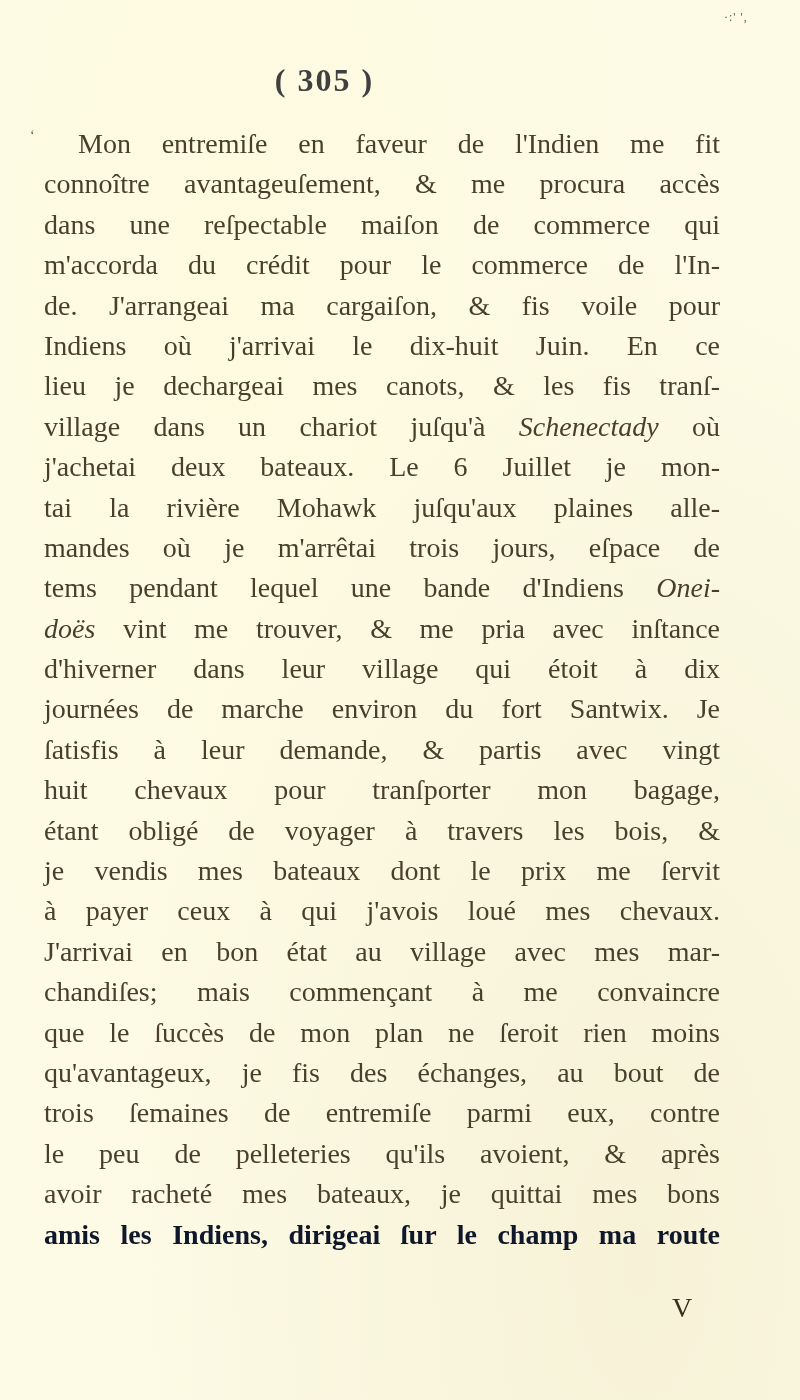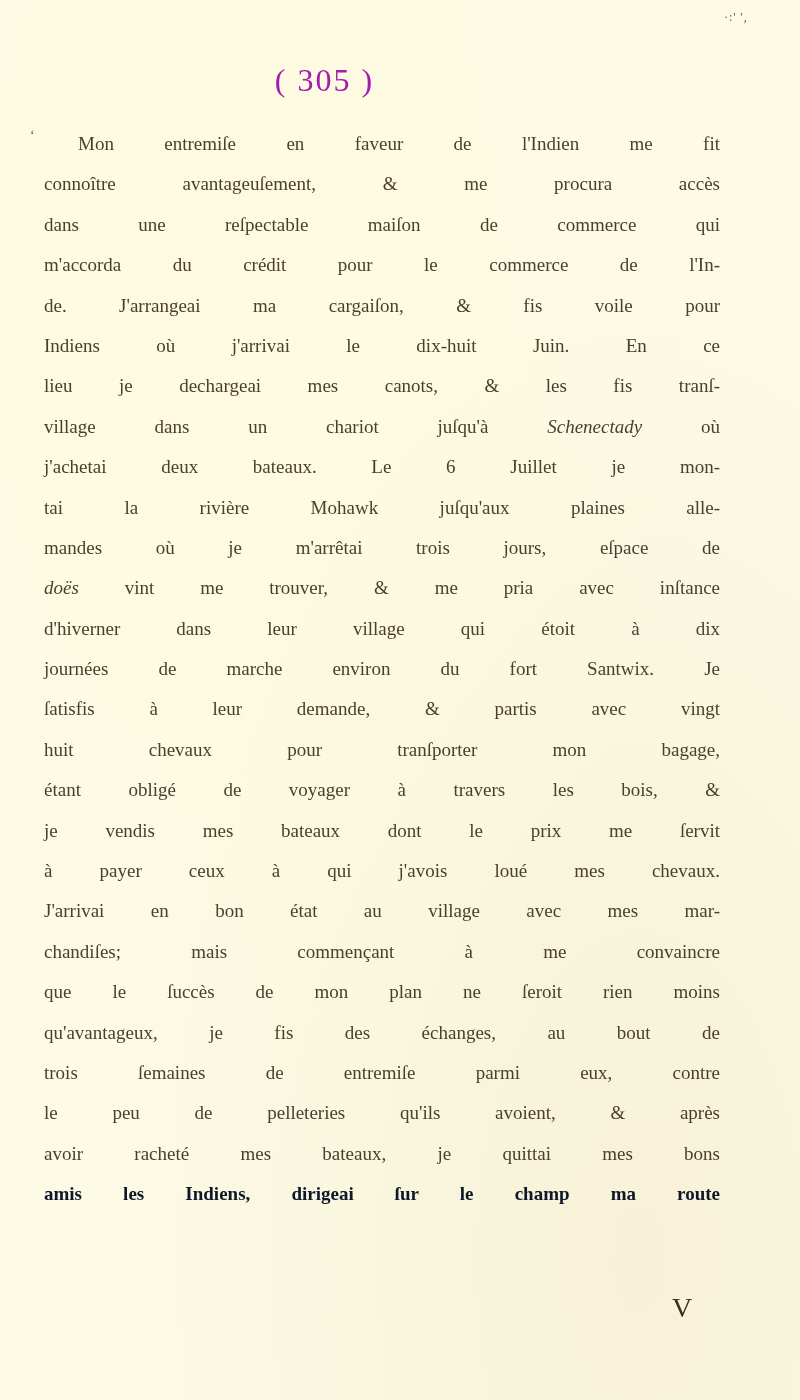--- a/index.html
+++ b/index.html
@@ -32,29 +32,30 @@
       color: #6b5b3a;
       letter-spacing: 1px;
     }
     .page-number {
       position: absolute;
       top: 62px;
       left: 0;
       width: 649px;
       text-align: center;
       font-size: 32px;
-      color: #a21caf;
+      color: #404040;
       letter-spacing: 2px;
+      font-weight: bold;
     }
     .body-text {
       position: absolute;
       top: 124px;
       left: 44px;
       width: 676px;
-      font-size: 19px;
+      font-size: 28px;
       line-height: 40.4px;
     }
     .line {
       display: block;
       white-space: nowrap;
       text-align: justify;
       text-align-last: justify;
       height: 40.4px;
     }
     .line.first {
@@ -98,20 +99,21 @@
   <span class="line">connoître avantageuſement, &amp; me procura accès</span>
   <span class="line">dans une reſpectable maiſon de commerce qui</span>
   <span class="line">m'accorda du crédit pour le commerce de l'In-</span>
   <span class="line">de. J'arrangeai ma cargaiſon, &amp; fis voile pour</span>
   <span class="line">Indiens où j'arrivai le dix-huit Juin. En ce</span>
   <span class="line">lieu je dechargeai mes canots, &amp; les fis tranſ-</span>
   <span class="line"><span>village dans un chariot juſqu'à </span><span class="ital">Schenectady</span><span> où</span></span>
   <span class="line">j'achetai deux bateaux. Le 6 Juillet je mon-</span>
   <span class="line">tai la rivière Mohawk juſqu'aux plaines alle-</span>
   <span class="line">mandes où je m'arrêtai trois jours, eſpace de</span>
+  <span class="line"><span>tems pendant lequel une bande d'Indiens </span><span class="ital">Onei-</span></span>
   <span class="line"><span class="ital">doës</span><span> vint me trouver, &amp; me pria avec inſtance</span></span>
   <span class="line">d'hiverner dans leur village qui étoit à dix</span>
   <span class="line">journées de marche environ du fort Santwix. Je</span>
   <span class="line">ſatisfis à leur demande, &amp; partis avec vingt</span>
   <span class="line">huit chevaux pour tranſporter mon bagage,</span>
   <span class="line">étant obligé de voyager à travers les bois, &amp;</span>
   <span class="line">je vendis mes bateaux dont le prix me ſervit</span>
   <span class="line">à payer ceux à qui j'avois loué mes chevaux.</span>
   <span class="line">J'arrivai en bon état au village avec mes mar-</span>
   <span class="line">chandiſes; mais commençant à me convaincre</span>

